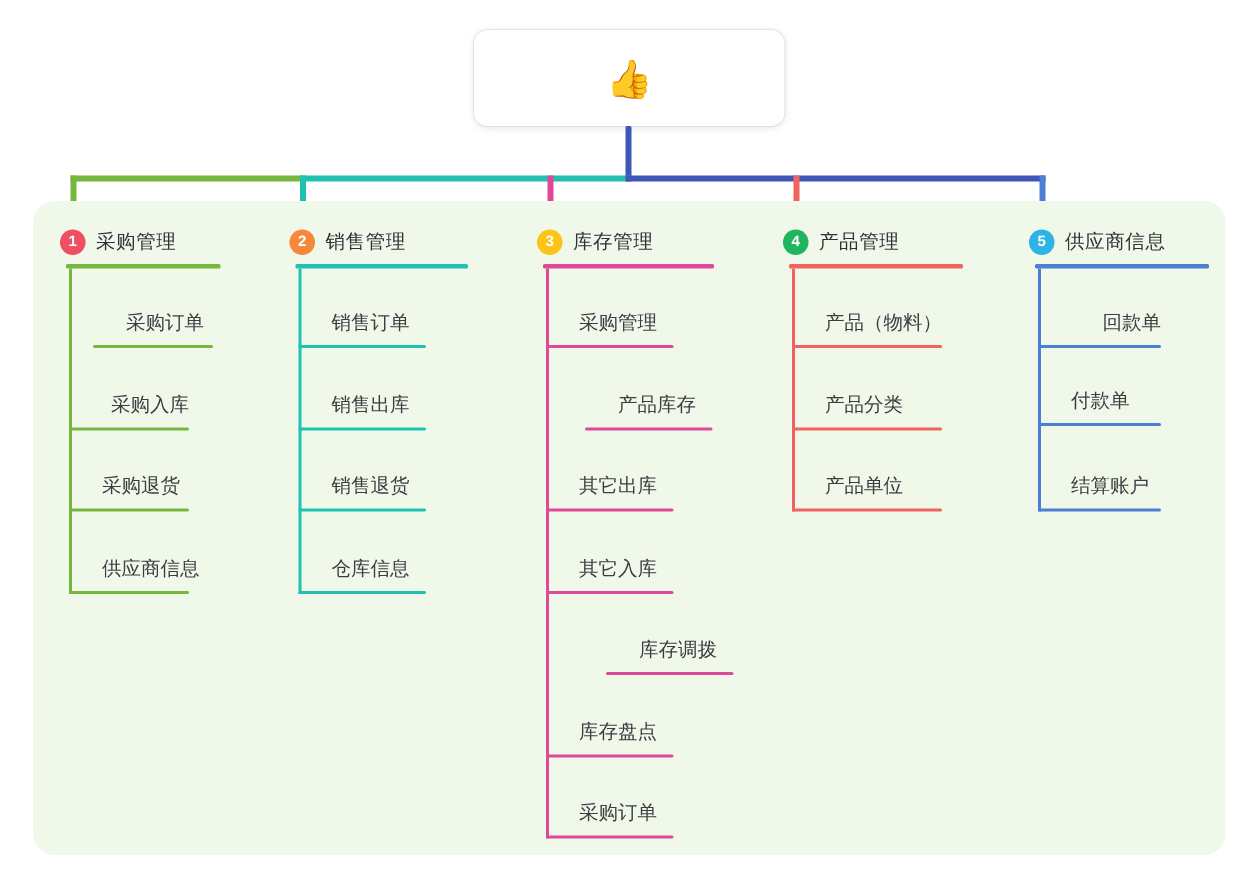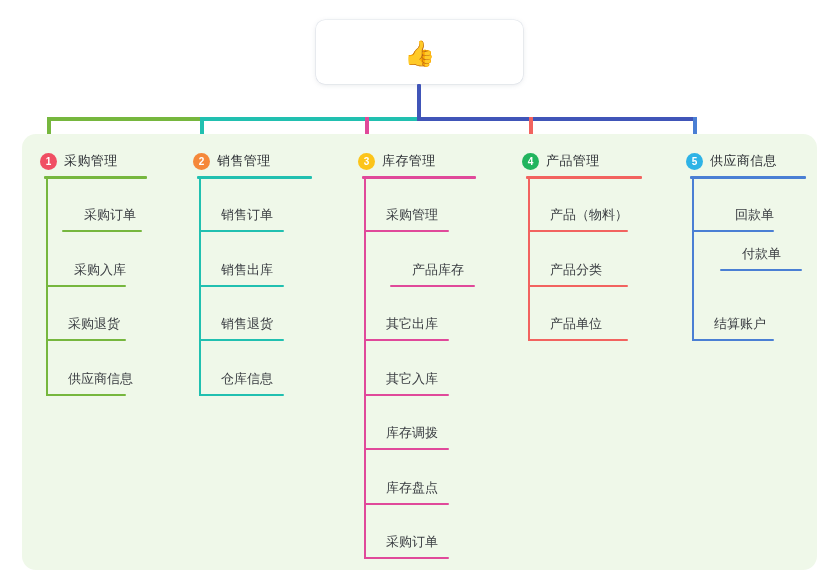--- a/index.html
+++ b/index.html
@@ -224,21 +224,21 @@
           <div class="leaf-rule" style="width: 85px; background: rgb(224, 73, 154);"></div>
         </div>
         <div class="leaf" style="top: 315px;">
           <div class="leaf-label">其它出库</div>
           <div class="leaf-rule" style="width: 85px; background: rgb(224, 73, 154);"></div>
         </div>
         <div class="leaf" style="top: 369.5px;">
           <div class="leaf-label">其它入库</div>
           <div class="leaf-rule" style="width: 85px; background: rgb(224, 73, 154);"></div>
         </div>
-        <div class="leaf" style="top: 424px;">
+        <div class="leaf" style="top: 424px; padding-left: 40px;">
           <div class="leaf-label">库存调拨</div>
           <div class="leaf-rule" style="width: 85px; background: rgb(224, 73, 154);"></div>
         </div>
         <div class="leaf" style="top: 478.5px;">
           <div class="leaf-label">库存盘点</div>
           <div class="leaf-rule" style="width: 85px; background: rgb(224, 73, 154);"></div>
         </div>
         <div class="leaf" style="top: 533px;">
           <div class="leaf-label">采购订单</div>
           <div class="leaf-rule" style="width: 85px; background: rgb(224, 73, 154);"></div>
@@ -268,21 +268,21 @@
         <div class="col-head" style="position: absolute; top: 146px;">
           <span class="badge" style="background: rgb(46, 179, 230);">5</span>
           <span class="col-title">供应商信息</span>
         </div>
         <div class="col-rule" style="top: 176px; width: 116px; background: rgb(74, 127, 212);"></div>
         <div class="spine" style="top: 179px; height: 162px; background: rgb(74, 127, 212);"></div>
         <div class="leaf" style="top: 206px; text-align: right;">
           <div class="leaf-label">回款单</div>
           <div class="leaf-rule" style="width: 82px; background: rgb(74, 127, 212);"></div>
         </div>
-        <div class="leaf" style="top: 245px; padding-left: 28px;">
+        <div class="leaf" style="top: 258px;">
           <div class="leaf-label">付款单</div>
           <div class="leaf-rule" style="width: 82px; background: rgb(74, 127, 212);"></div>
         </div>
         <div class="leaf" style="top: 315px;">
           <div class="leaf-label">结算账户</div>
           <div class="leaf-rule" style="width: 82px; background: rgb(74, 127, 212);"></div>
         </div>
       </div>
     </div>
 

